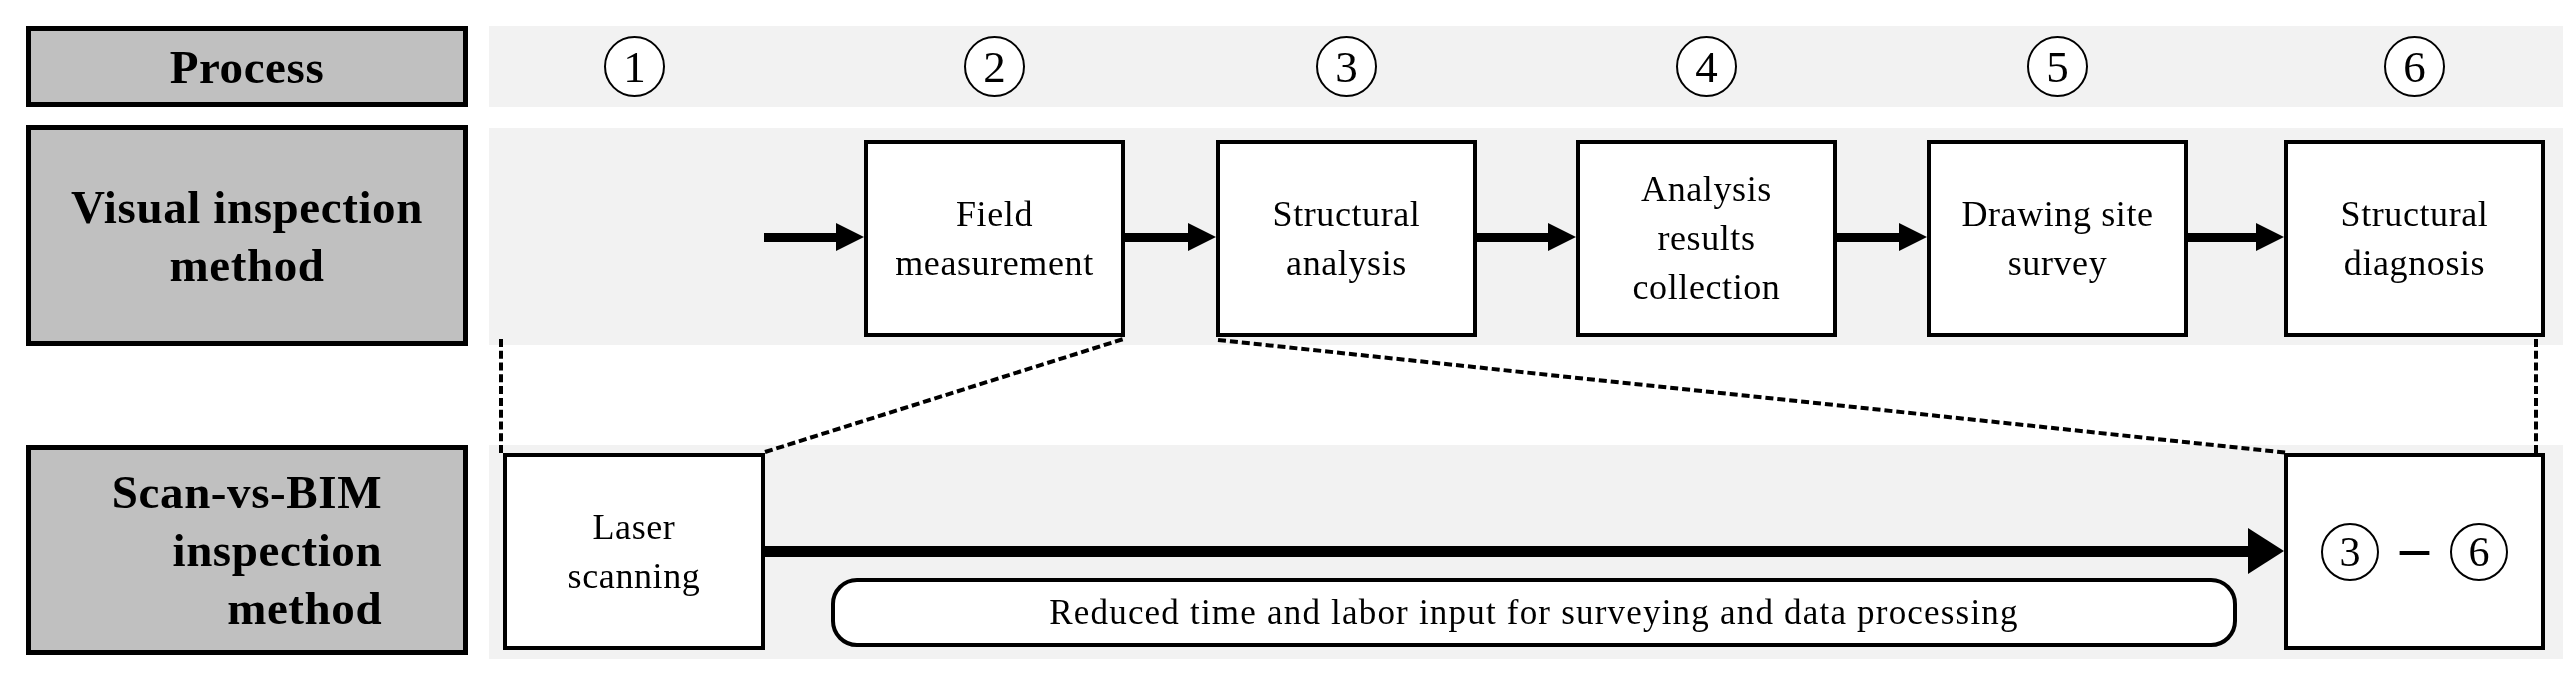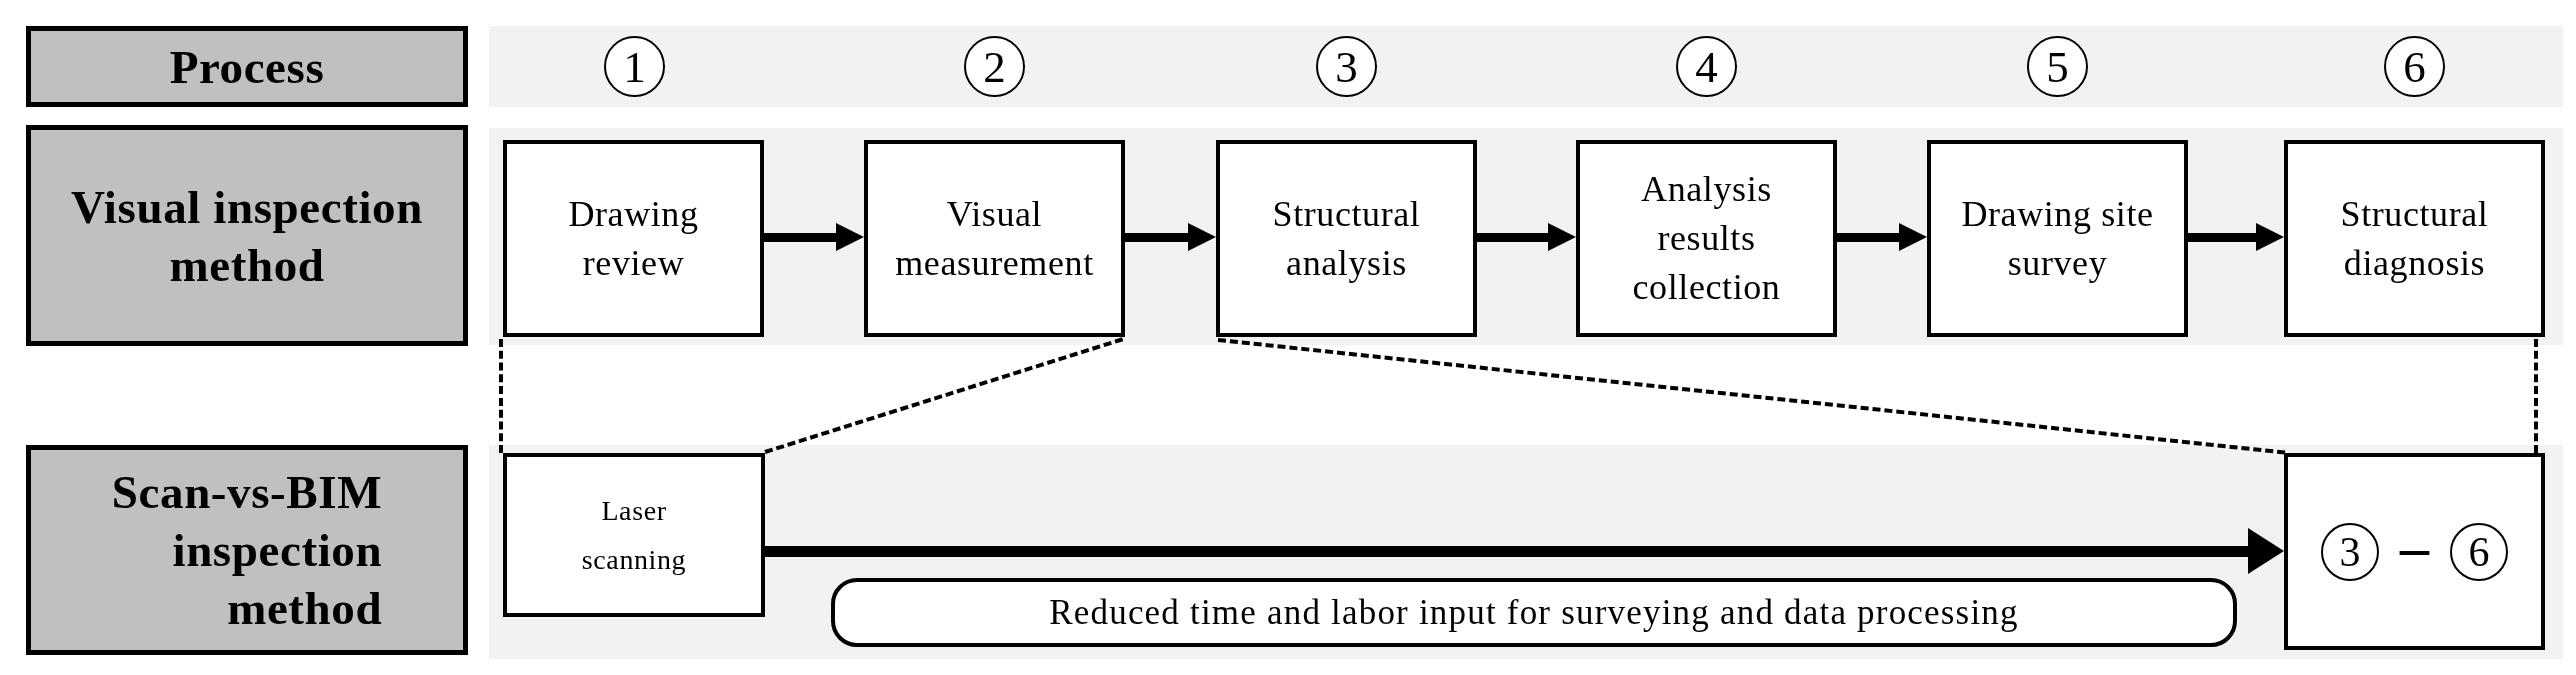--- a/index.html
+++ b/index.html
@@ -105,29 +105,29 @@
     left: 765px; top: 450px; width: 375px;
     transform: rotate(-17.5deg);
   }
   .dash-slant.right {
     left: 1218px; top: 338px; width: 1073px;
     transform: rotate(6.02deg);
   }
   .laser-box {
     position: absolute;
     left: 503px; top: 453px;
-    width: 262px; height: 164px;
+    width: 262px; height: 197px;
     background: #ffffff;
     border: 4.1px solid #000;
     box-sizing: border-box;
     display: flex;
     align-items: center;
     justify-content: center;
     text-align: center;
-    font-size: 28px;
+    font-size: 36px;
     line-height: 49px;
     white-space: pre-line;
     letter-spacing: 0.6px;
   }
   .long-arrow-bar {
     position: absolute;
     left: 765px; top: 546px;
     width: 1485px; height: 10.5px;
     background: #000;
   }
@@ -217,26 +217,22 @@
   <div class="numcircle" style="left:1676px">
     <span>4</span>
   </div>
   <div class="numcircle" style="left:2027px">
     <span>5</span>
   </div>
   <div class="numcircle" style="left:2384px">
     <span>6</span>
   </div>
 
-  <div class="step-box" style="left:503px">
-    <span>Drawing
-review</span>
-  </div>
   <div class="step-box" style="left:864px">
-    <span>Visual
+    <span>Field
 measurement</span>
   </div>
   <div class="step-box" style="left:1216px">
     <span>Structural
 analysis</span>
   </div>
   <div class="step-box" style="left:1576px">
     <span>Analysis
 results
 collection</span>

